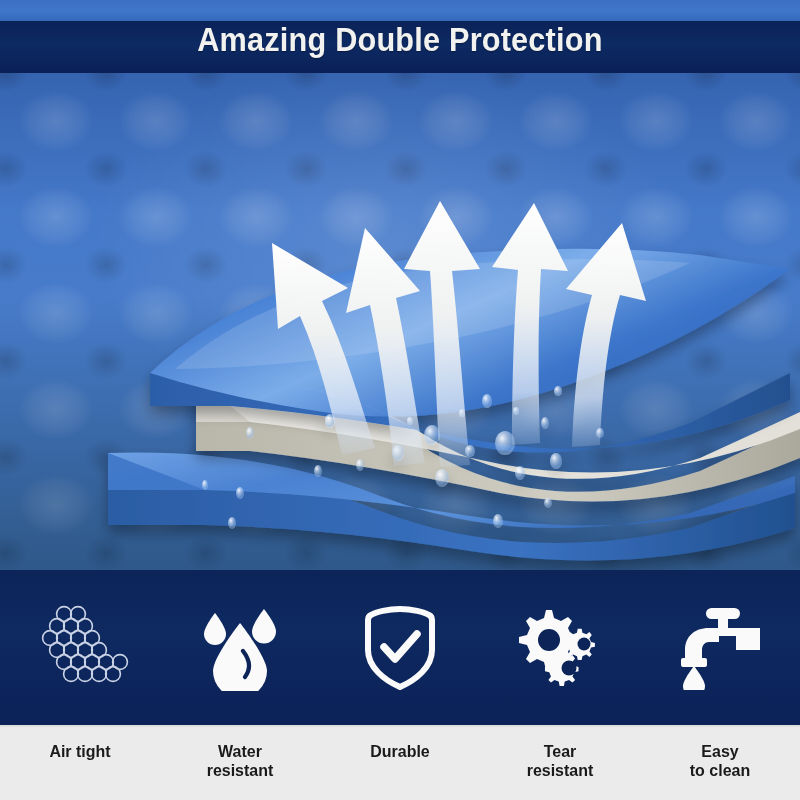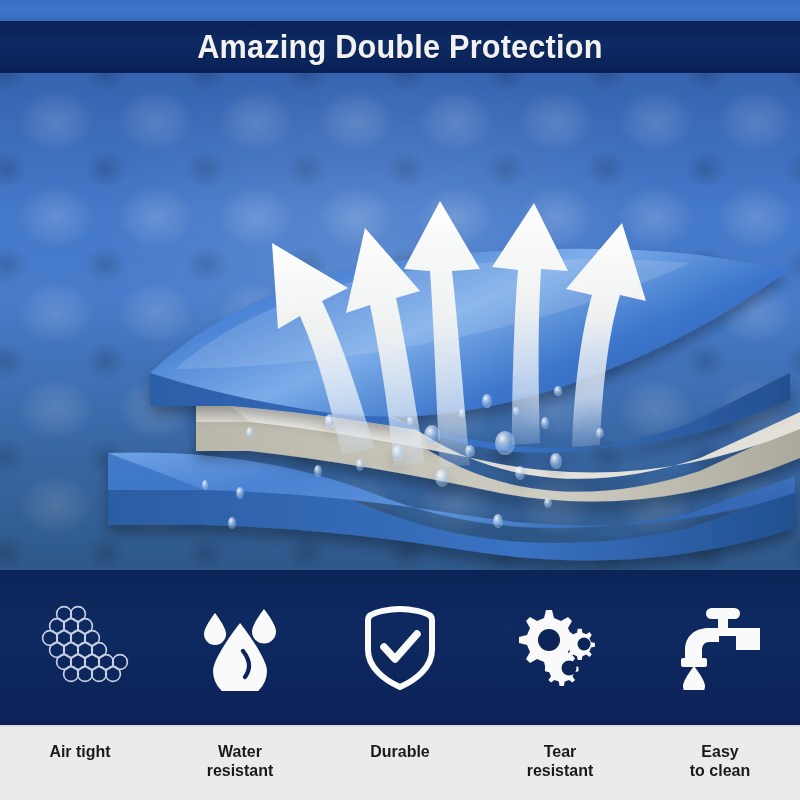--- a/index.html
+++ b/index.html
@@ -33,21 +33,21 @@
 
   
   .title-banner {
     position: absolute;
     left: 0;
     top: 21px;
     width: 800px;
     height: 52px;
     background: linear-gradient(180deg, #0b2257 0%, #0d2a63 45%, #0a2057 100%);
     display: flex;
-    align-items: center;
+    align-items: flex-start;
     justify-content: center;
   }
   .title-banner .title-text {
     color: #f2f2f0;
     font-family: "Liberation Sans Narrow", "Liberation Sans", sans-serif;
     font-size: 33px;
     font-weight: bold;
     letter-spacing: 0.2px;
     transform: scaleX(0.93);
     white-space: nowrap;

